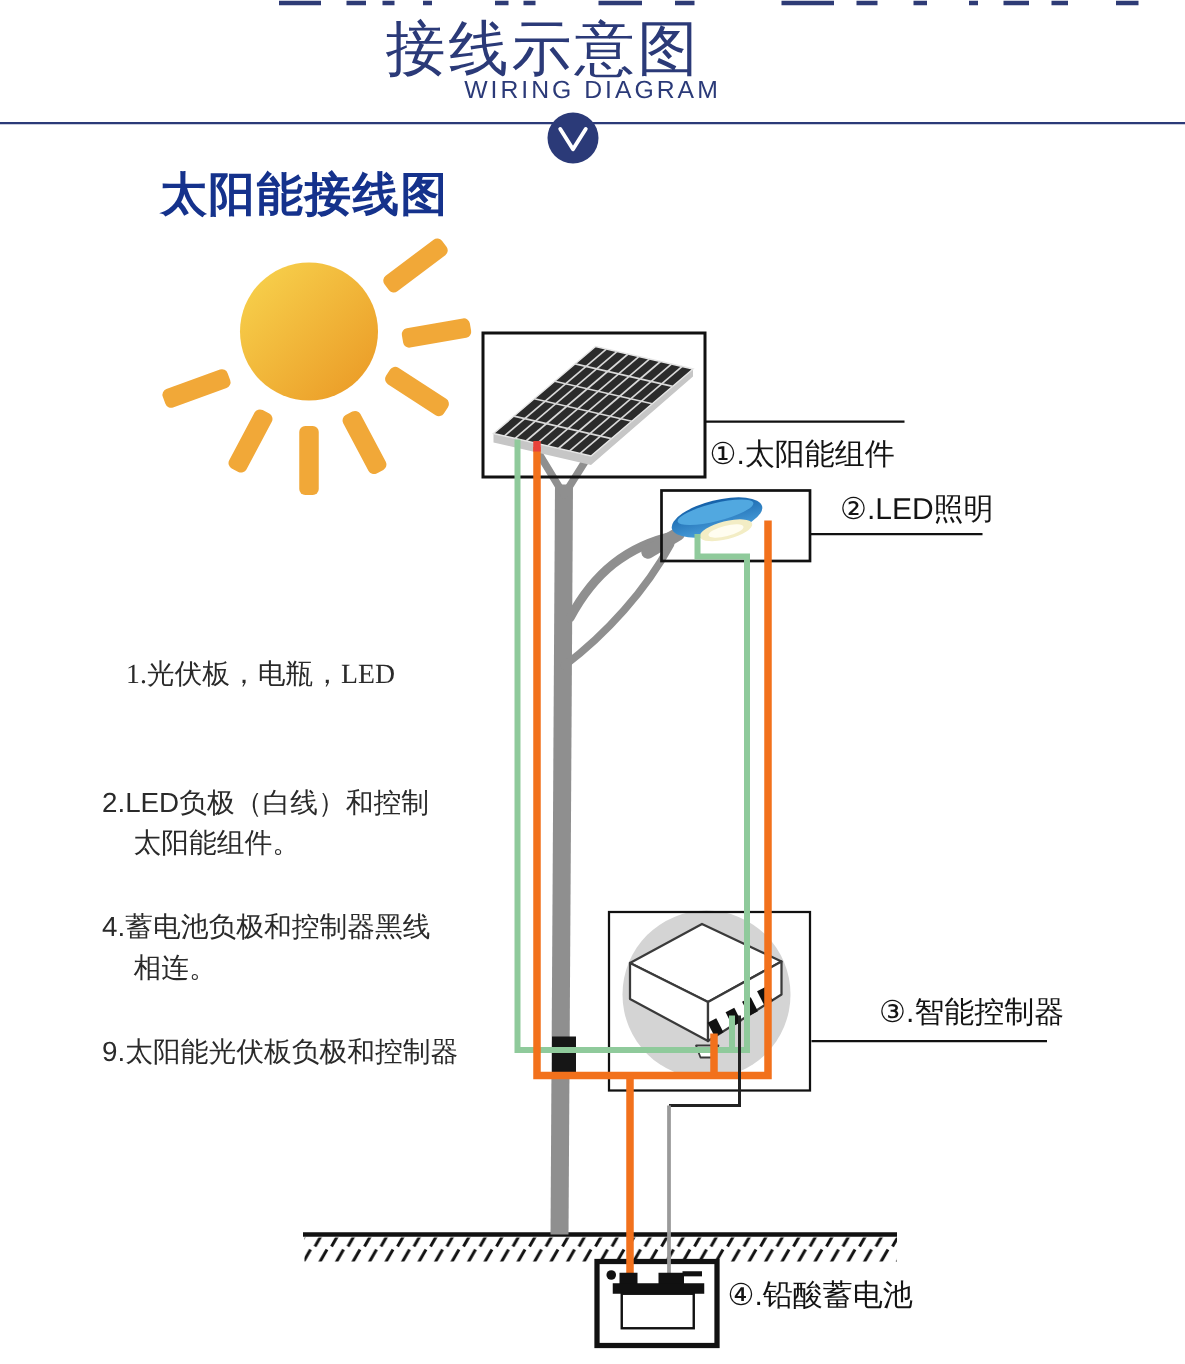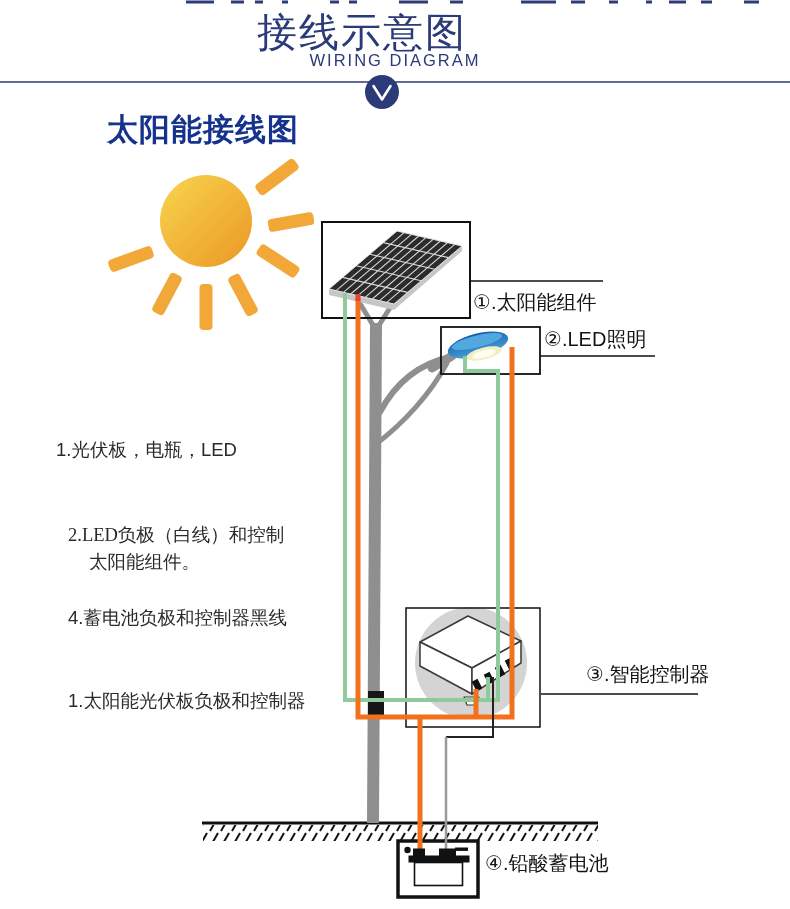--- a/index.html
+++ b/index.html
@@ -140,30 +140,31 @@
     <rect x="414.5" y="862.5" width="48" height="23" fill="#fff" stroke="#111" stroke-width="1.6"></rect>
     <circle cx="407.5" cy="850" r="3.2" fill="#111"></circle>
     <rect x="455" y="847.5" width="13" height="3.4" fill="#111"></rect>
   </g>
 </svg>
 
 <div class="abs title">接线示意图</div>
 <div class="abs subtitle">WIRING DIAGRAM</div>
 <div class="abs heading">太阳能接线图</div>
 
-<div class="abs instr" style="left:56px;top:437px;">
+<div class="abs instr" style="left:84px;top:437px;font-family:Liberation Serif, serif;">
   <div class="l1">1.光伏板，电瓶，LED</div>
 </div>
-<div class="abs instr" style="left:68px;top:522px;font-family:Liberation Serif, serif;">
+<div class="abs instr" style="left:68px;top:522px;">
   <div class="l1">2.LED负极（白线）和控制</div>
   <div class="l2">太阳能组件。</div>
 </div>
 <div class="abs instr" style="left:68px;top:605px;">
   <div class="l1">4.蓄电池负极和控制器黑线</div>
+  <div class="l2">相连。</div>
 </div>
 <div class="abs instr" style="left:68px;top:688px;">
-  <div class="l1">1.太阳能光伏板负极和控制器</div>
+  <div class="l1">9.太阳能光伏板负极和控制器</div>
 </div>
 
 <div class="abs part-label" style="left:473px;top:249px;margin-top:40px;">①.太阳能组件</div>
-<div class="abs part-label" style="left:544px;top:326px;">②.LED照明</div>
+<div class="abs part-label" style="left:560px;top:326px;">②.LED照明</div>
 <div class="abs part-label" style="left:586px;top:661px;">③.智能控制器</div>
 <div class="abs part-label" style="left:485px;top:850px;">④.铅酸蓄电池</div>
 
 </body></html>

